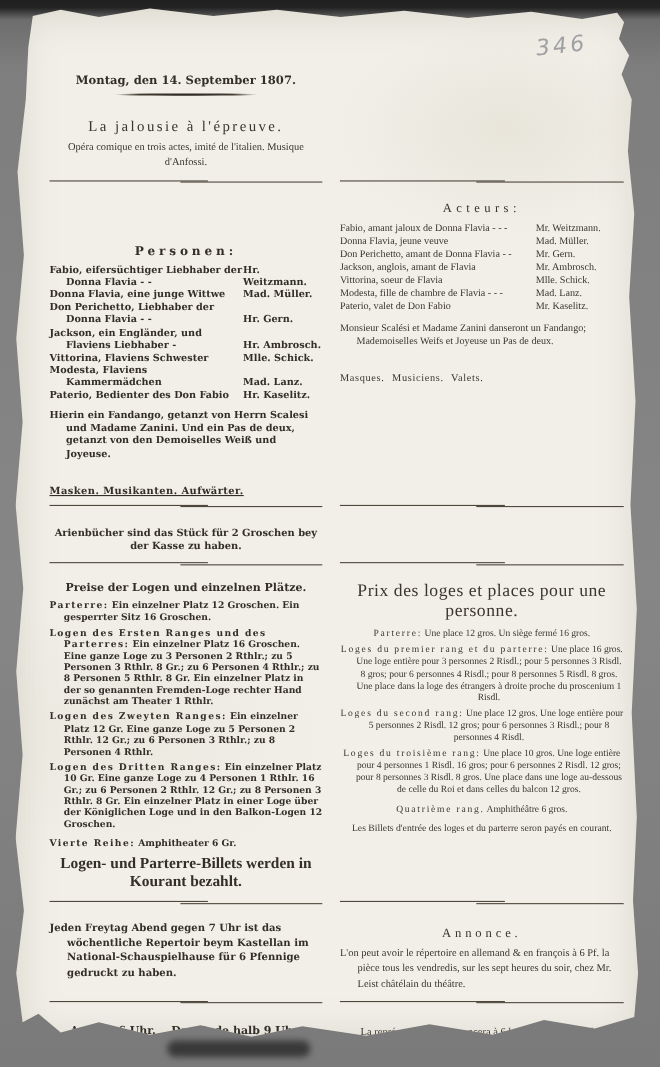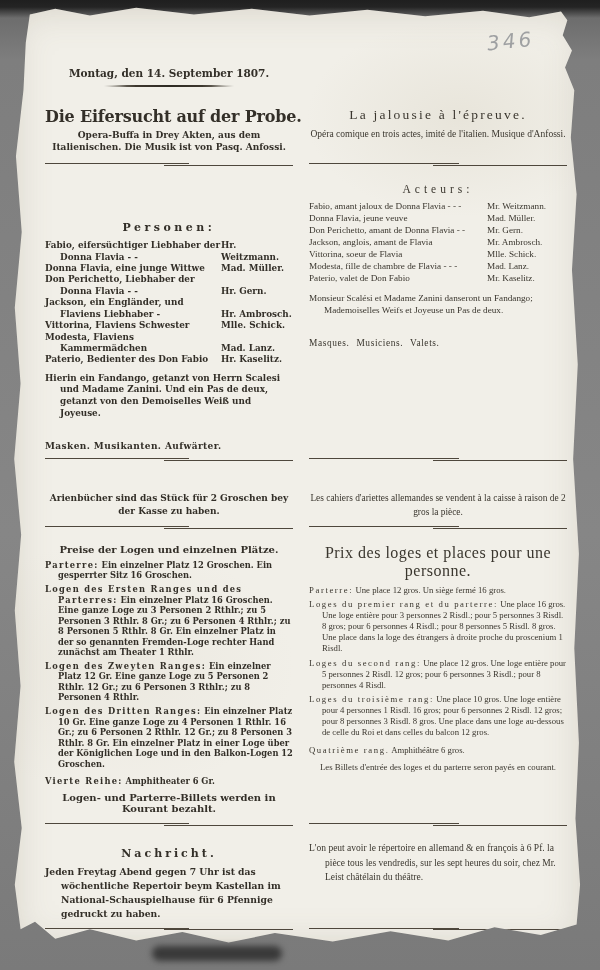--- a/index.html
+++ b/index.html
@@ -68,41 +68,41 @@
   .cast-row{display:flex;line-height:1.3;}
   .cast-de .cast-row{font-size:8.8px;}
   .cast-fr .cast-row{font-size:9.2px;}
   .cast-row .role{flex:1 1 auto;padding-left:15px;text-indent:-15px;}
   .cast-de .actor{flex:0 0 72px;align-self:flex-end;}
   .cast-fr .actor{flex:0 0 80px;align-self:flex-end;}
   .dance-note{margin-top:7px;padding-left:15px;text-indent:-15px;line-height:1.32;}
   .cast-de .dance-note{font-size:8.8px;}
   .cast-fr .dance-note{font-size:9.2px;}
   .extras{margin-top:22px;}
-  .cast-de .extras{font-size:9px;letter-spacing:.4px;}
+  .cast-de .extras{font-size:9px;letter-spacing:.4px;text-decoration:underline;}
   .cast-fr .extras{font-size:9.4px;letter-spacing:.6px;word-spacing:4px;}
 
   
   .band-arietta{margin-bottom:2px;}
-  .arietta{text-align:center;line-height:1.42;margin-top:18px;}
+  .arietta{text-align:center;line-height:1.42;margin-top:4px;}
   .arietta.de{font-size:9px;}
   .arietta.fr{font-size:9.4px;}
 
   
   .band-prices{margin-bottom:4px;}
   .price-header{text-align:center;margin:2px 0 5px;}
   .price-header.de{font-size:10px;}
   .price-header.fr{font-size:16px;letter-spacing:.5px;}
   .price-p{padding-left:13px;text-indent:-13px;line-height:1.26;margin-bottom:3.5px;}
   .price-de .price-p{font-size:8.3px;}
-  .price-fr .price-p{font-size:8.7px;}
+  .price-fr .price-p{font-size:8.7px;text-align:center;}
   .lead{letter-spacing:1.3px;}
   .price-fr .lead{letter-spacing:1.6px;}
   .pay-note{text-align:center;margin-top:6px;}
-  .price-de .pay-note{font-size:10px;}
+  .price-de .pay-note{font-size:14px;font-family:Liberation Serif, serif;}
   .price-fr .pay-note{font-size:8.8px;line-height:1.3;}
   .row4{margin-top:7px;}
 
   
   .band-notice{margin-bottom:2px;}
   .notice-header{text-align:center;margin:6px 0 5px;}
   .notice-header.de{font-size:11px;letter-spacing:3px;}
   .notice-header.fr{font-size:11.5px;letter-spacing:3.5px;}
   .notice-text{padding-left:16px;text-indent:-16px;line-height:1.5;}
   .notice-text.de{font-size:9.2px;}
@@ -130,24 +130,20 @@
 
     <div class="band band-dates">
       <div>
         <div class="de date-line">Montag, den 14. September 1807.</div>
         <div class="swell"></div>
       </div>
     </div>
 
     <div class="band band-titles">
       <div>
-        <div class="de title-de">Die Eifersucht auf der Probe.</div>
-        <div class="de sub-de">Opera-Buffa in Drey Akten, aus dem Italienischen. Die Musik ist von Pasq. Anfossi.</div>
-      </div>
-      <div>
         <div class="fr title-fr">La jalousie à l'épreuve.</div>
         <div class="fr sub-fr">Opéra comique en trois actes, imité de l'italien. Musique d'Anfossi.</div>
       </div>
     </div>
 
     <div class="band rule-mb8">
       <div class="rule"></div>
       <div class="rule"></div>
     </div>
 
@@ -220,21 +216,20 @@
       </div>
     </div>
 
     <div class="band rule-mb8">
       <div class="rule"></div>
       <div class="rule"></div>
     </div>
 
     <div class="band band-arietta">
       <div class="de arietta de">Arienbücher sind das Stück für 2 Groschen bey der Kasse zu haben.</div>
-      <div class="fr arietta fr">Les cahiers d'ariettes allemandes se vendent à la caisse à raison de 2 gros la pièce.</div>
     </div>
 
     <div class="band rule-mb8">
       <div class="rule"></div>
       <div class="rule"></div>
     </div>
 
     <div class="band band-prices">
       <div class="de price-de">
         <div class="price-header de">Preise der Logen und einzelnen Plätze.</div>
@@ -256,24 +251,24 @@
       </div>
     </div>
 
     <div class="band rule-mb10">
       <div class="rule"></div>
       <div class="rule"></div>
     </div>
 
     <div class="band band-notice">
       <div class="de">
-        <div class="notice-header de">Nachricht.</div>
         <div class="notice-text de">Jeden Freytag Abend gegen 7 Uhr ist das wöchentliche Repertoir beym Kastellan im National-Schauspielhause für 6 Pfennige gedruckt zu haben.</div>
       </div>
       <div class="fr">
+        <div class="notice-header fr">Annonce.</div>
         <div class="notice-text fr">L'on peut avoir le répertoire en allemand &amp; en françois à 6 Pf. la pièce tous les vendredis, sur les sept heures du soir, chez Mr. Leist châtélain du théâtre.</div>
       </div>
     </div>
 
     <div class="band rule-mb14">
       <div class="rule"></div>
       <div class="rule"></div>
     </div>
 
     <div class="band band-times">

